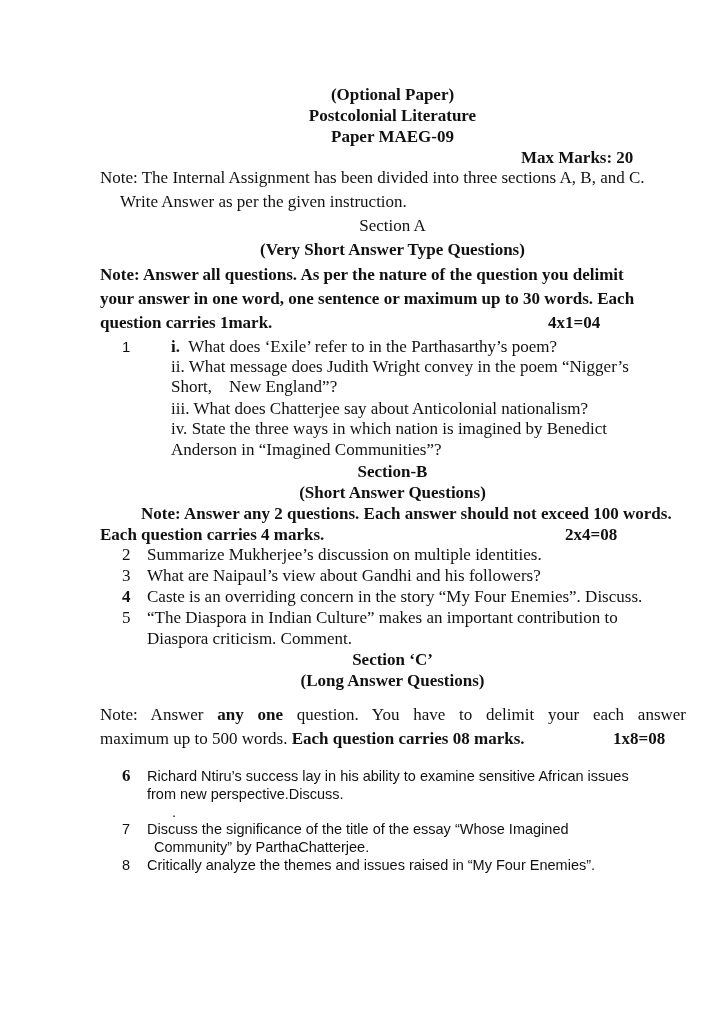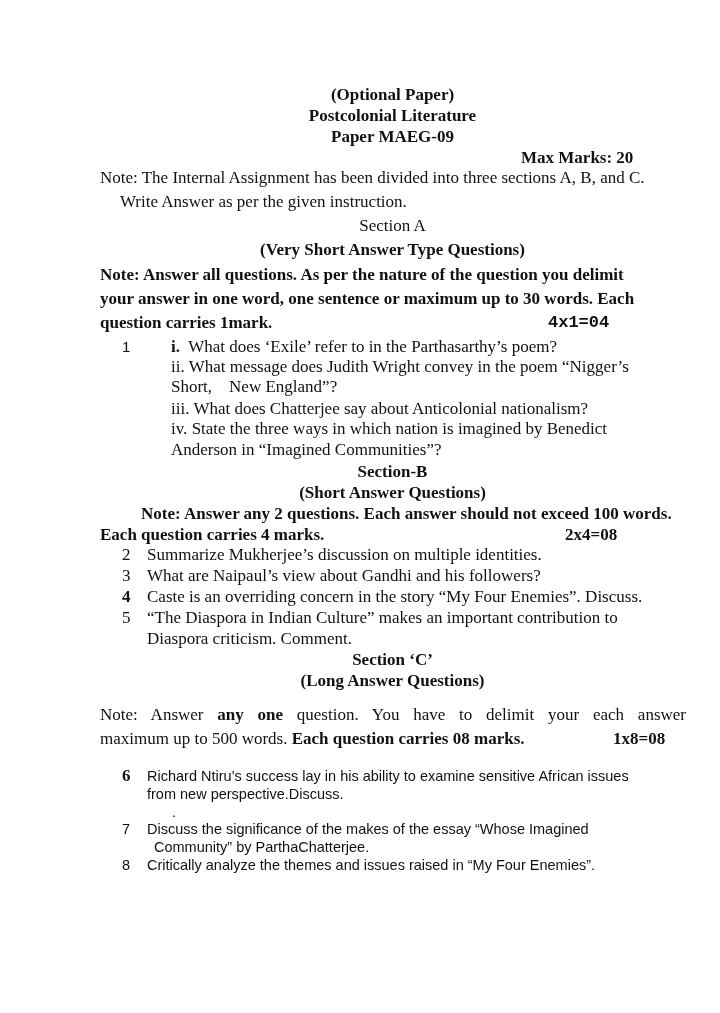--- a/index.html
+++ b/index.html
@@ -20,21 +20,21 @@
 <div class="abs t17 b" style="top:147px; left:521px;">Max Marks: 20</div>
 
 <div class="abs t17" style="top:167px; left:100px;">Note: The Internal Assignment has been divided into three sections A, B, and C.</div>
 <div class="abs t17" style="top:191px; left:100px;margin-left:20px;">Write Answer as per the given instruction.</div>
 
 <div class="abs c t17" style="top:215px;">Section A</div>
 <div class="abs c t17 b" style="top:239px;">(Very Short Answer Type Questions)</div>
 <div class="abs t17 b" style="top:264px; left:100px;">Note: Answer all questions. As per the nature of the question you delimit</div>
 <div class="abs t17 b" style="top:288px; left:100px;">your answer in one word, one sentence or maximum up to 30 words. Each</div>
 <div class="abs t17 b" style="top:312px; left:100px;">question carries 1mark.</div>
-<div class="abs t17 b" style="top:312px; left:548px;font-family:Liberation Mono, monospace;">4x1=04</div>
+<div class="abs t17 b" style="top:312px; left:548px;">4x1=04</div>
 
 <div class="abs" style="top:336px; left:122px; font-family:'Liberation Sans',sans-serif; font-size:15px; line-height:22px;">1</div>
 
 <div class="abs t17" style="top:336px; left:171px;">
   <span class="b">i.</span>&nbsp;
   <span>What does ‘Exile’ refer to in the Parthasarthy’s poem?</span>
 </div>
 <div class="abs t17" style="top:356px; left:171px;">
   <span>ii.</span>
   <span>What message does Judith Wright convey in the poem “Nigger’s</span>
@@ -81,18 +81,18 @@
 </div>
 <div class="abs t17 b" style="top:728px; left:613px;text-align:right;">1x8=08</div>
 
 <div class="abs sans" style="top:766px; left:122px;">
   <span class="num b" style="width:25px; font-family:'Liberation Serif',serif; font-size:17px;">6</span><span>Richard Ntiru’s success lay in his ability to examine sensitive African issues</span>
 </div>
 <div class="abs sans" style="top:785px; left:147px;">from new perspective.Discuss.</div>
 <div class="abs sans" style="top:803px; left:172px;">.</div>
 
 <div class="abs sans" style="top:820px; left:122px;">
-  <span class="num" style="width:25px;">7</span><span>Discuss the significance of the makes of the essay “Whose Imagined</span>
+  <span class="num" style="width:25px;">7</span><span>Discuss the significance of the title of the essay “Whose Imagined</span>
 </div>
 <div class="abs sans" style="top:838px; left:154px;">Community” by ParthaChatterjee.</div>
 <div class="abs sans" style="top:856px; left:122px;">
   <span class="num" style="width:25px;">8</span><span>Critically analyze the themes and issues raised in “My Four Enemies”.</span>
 </div>
 
 </body></html>

